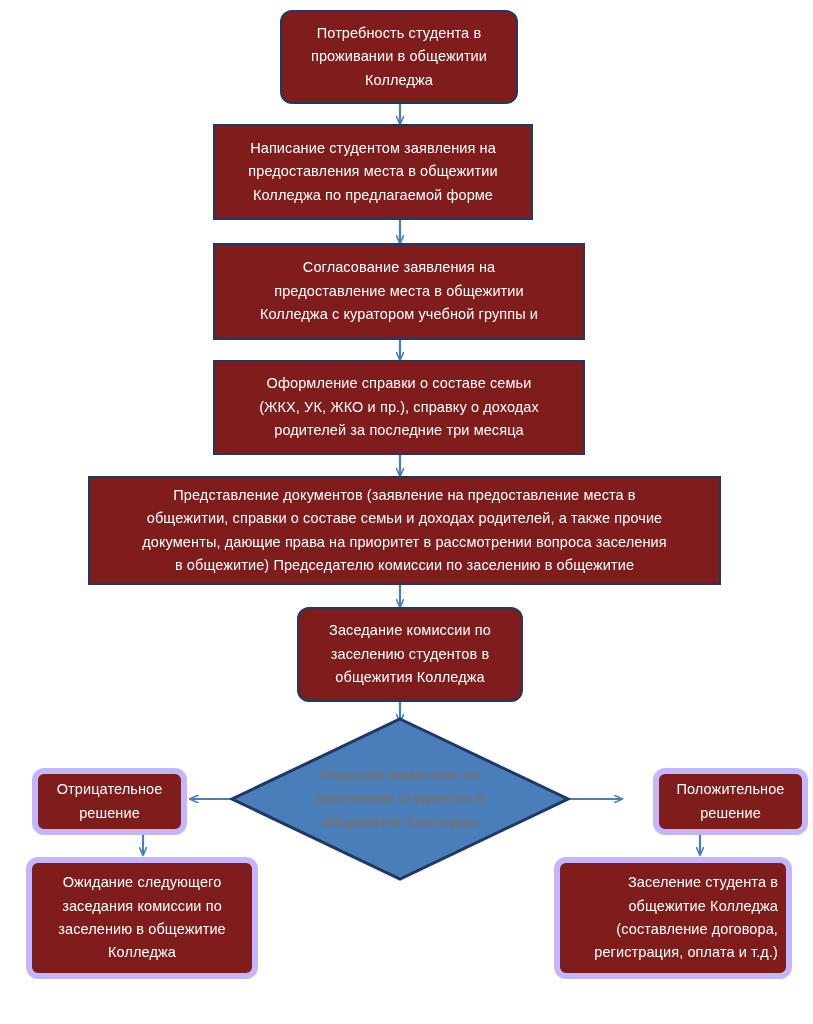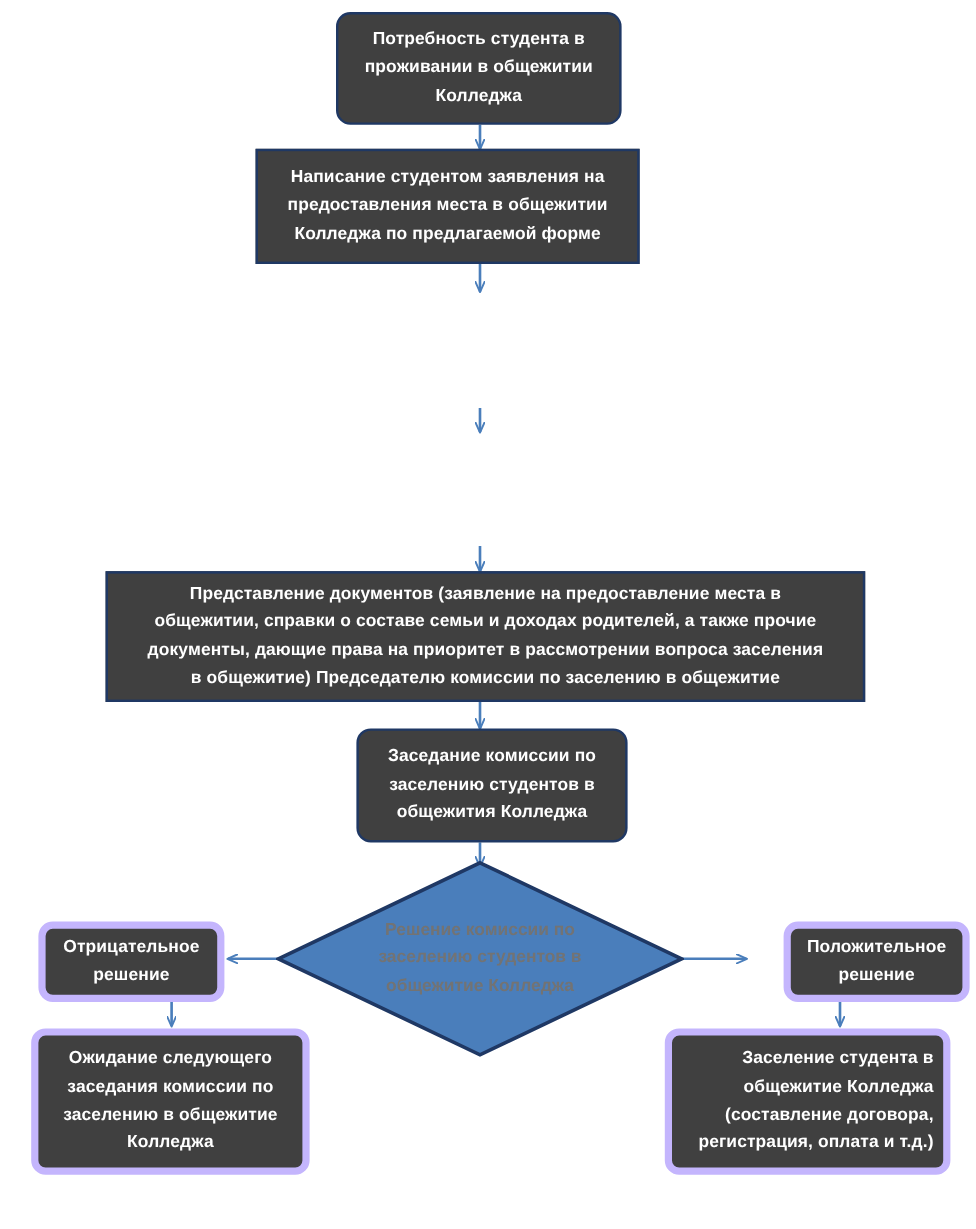--- a/index.html
+++ b/index.html
@@ -22,24 +22,24 @@
     height: 1024px;
   }
   .node {
     position: absolute;
     box-sizing: border-box;
     display: flex;
     align-items: center;
     justify-content: center;
     text-align: center;
     color: #ffffff;
-    font-weight: bold;
+    font-weight: normal;
     line-height: 1.62;
     letter-spacing: 0.1px;
-    background: #404040;
+    background: #7f1d1d;
     z-index: 5;
   }
   .node .txt {
     display: block;
     width: 100%;
     padding: 0 8px;
     box-sizing: border-box;
     white-space: pre-line;
   }
   
@@ -120,21 +120,31 @@
 проживании в общежитии
 Колледжа</span>
   </div>
 
   <div class="node rect-dark" style="left:213px; top:124px; width:320px; height:96px; font-size:14.5px;">
     <span class="txt">Написание студентом заявления на
 предоставления места в общежитии
 Колледжа по предлагаемой форме</span>
   </div>
 
+  <div class="node rect-dark" style="left:213px; top:243px; width:372px; height:97px; font-size:14.5px;">
+    <span class="txt">Согласование заявления на
+предоставление места в общежитии
+Колледжа с куратором учебной группы и</span>
+  </div>
 
+  <div class="node rect-dark" style="left:213px; top:360px; width:372px; height:95px; font-size:14.5px;">
+    <span class="txt">Оформление справки о составе семьи
+(ЖКХ, УК, ЖКО и пр.), справку о доходах
+родителей за последние три месяца</span>
+  </div>
 
   <div class="node rect-dark" style="left:88px; top:476px; width:633px; height:109px; font-size:14.5px;">
     <span class="txt">Представление документов (заявление на предоставление места в
 общежитии, справки о составе семьи и доходах родителей, а также прочие
 документы, дающие права на приоритет в рассмотрении вопроса заселения
 в общежитие)   Председателю комиссии по заселению в общежитие</span>
   </div>
 
   <div class="node rounded-dark" style="left:297px; top:607px; width:226px; height:95px; font-size:14.5px;">
     <span class="txt">Заседание комиссии по

